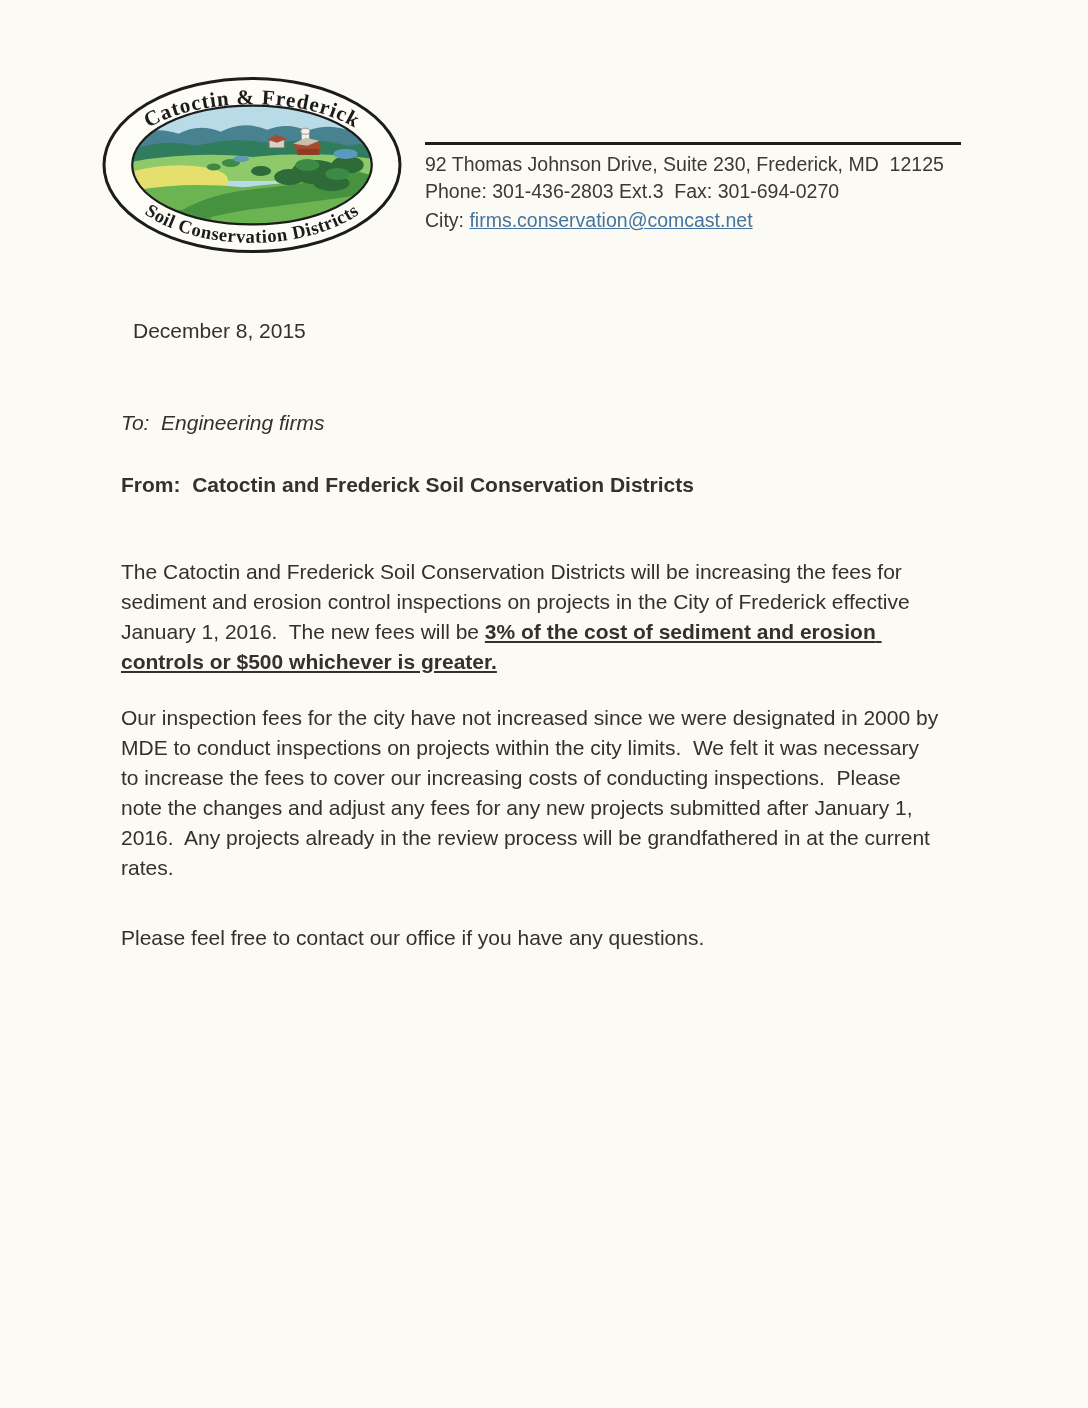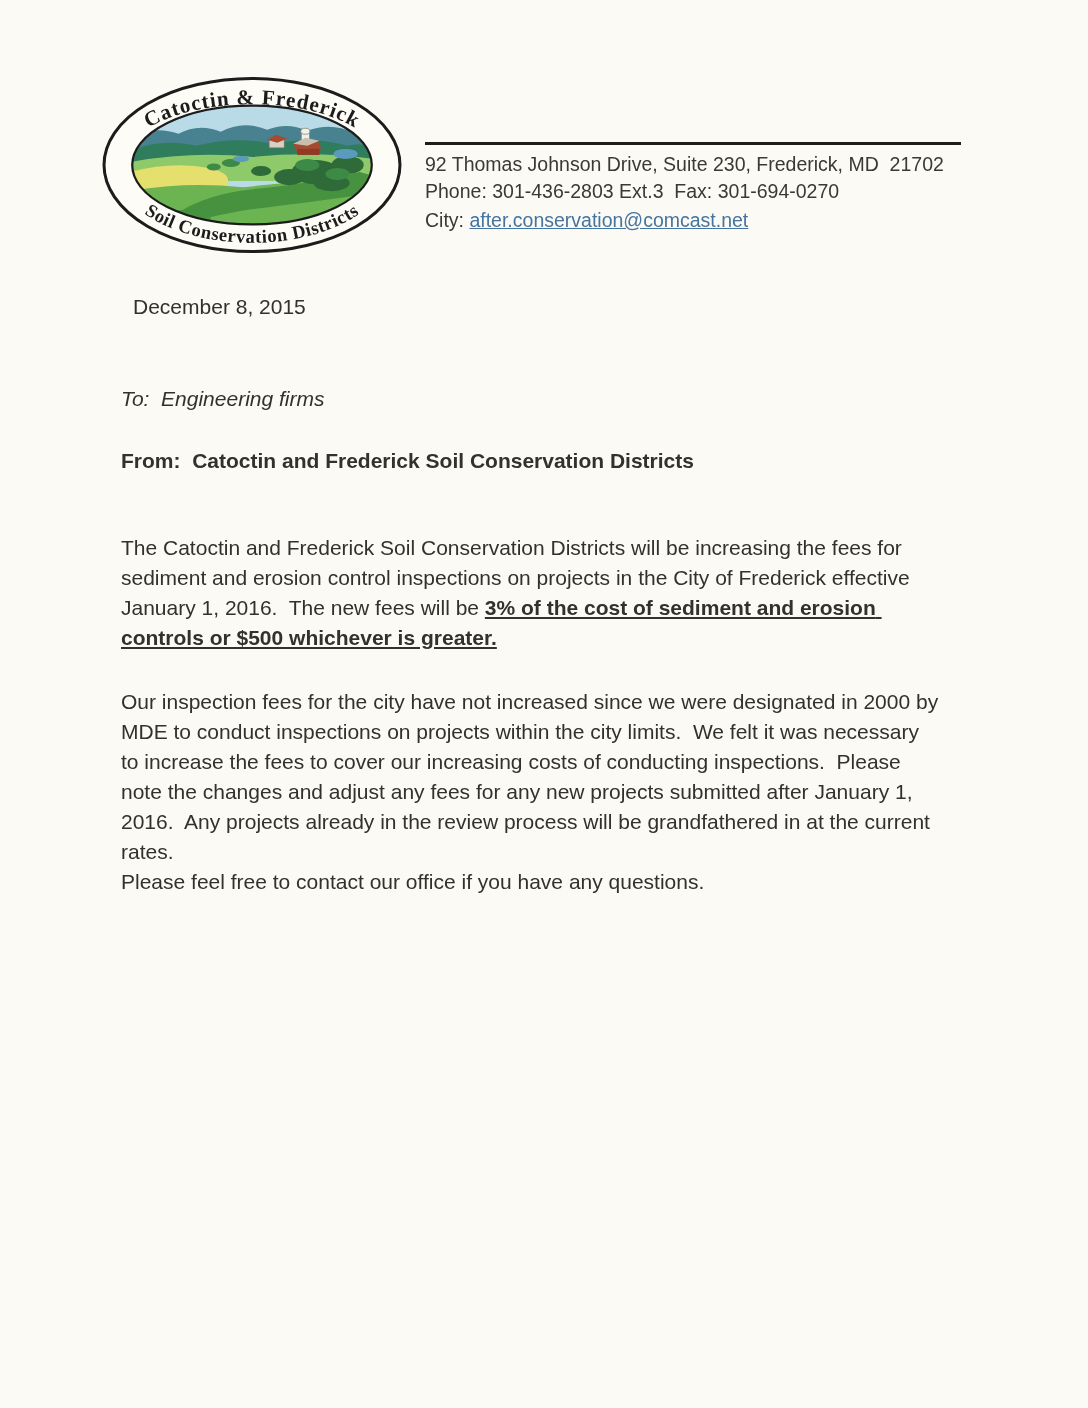--- a/index.html
+++ b/index.html
@@ -48,35 +48,35 @@
   .email-line { margin-top: 2px; }
   .email-link {
     color: #44749f;
     text-decoration: underline;
     cursor: pointer;
   }
   
   .letter {
     position: absolute;
     left: 121px;
-    top: 292px;
+    top: 316px;
     width: 818px;
     font-size: 21px;
     line-height: 30px;
     color: #32312e;
   }
   .date-line { margin-left: 12px; }
   .meta-line { white-space: pre-wrap; }
   .meta-to    { margin-top: 62px; font-style: italic; }
   .meta-from  { margin-top: 32px; font-weight: bold; }
   .meta-re    { margin-top: 33px; }
   .body-para  { white-space: pre-wrap; }
   .para-1     { margin-top: 57px; }
-  .para-2     { margin-top: 34px; }
-  .closing    { }
+  .para-2     { margin-top: 26px; }
+  .closing    { margin-top: 40px; }
   .fee-emphasis {
     font-weight: bold;
     text-decoration: underline;
   }
 </style>
 </head>
 <body>
 
 <div class="page">
 
@@ -142,23 +142,23 @@
         <textPath href="#arc-top" startOffset="50%" text-anchor="middle">Catoctin &amp; Frederick</textPath>
       </text>
       <text class="logo-arc-text" font-size="18.5" letter-spacing="0.5">
         <textPath href="#arc-bottom" startOffset="50%" text-anchor="middle">Soil Conservation Districts</textPath>
       </text>
     </svg>
   </div>
 
   <div class="contact-block">
     <div class="contact-rule"></div>
-    <div class="contact-line">92 Thomas Johnson Drive, Suite 230, Frederick, MD  21702</div>
+    <div class="contact-line">92 Thomas Johnson Drive, Suite 230, Frederick, MD  12125</div>
     <div class="contact-line">Phone: 301-436-2803 Ext.3  Fax: 301-694-0270</div>
-    <div class="contact-line email-line"><span>City: </span><a class="email-link">after.conservation@comcast.net</a></div>
+    <div class="contact-line email-line"><span>City: </span><a class="email-link">firms.conservation@comcast.net</a></div>
   </div>
 
   <div class="letter">
     <div class="date-line">December 8, 2015</div>
 
     <div class="meta-line meta-to">To:  Engineering firms</div>
     <div class="meta-line meta-from">From:  Catoctin and Frederick Soil Conservation Districts</div>
 
     <p class="body-para para-1"><span>The Catoctin and Frederick Soil Conservation Districts will be increasing the fees for sediment and erosion control inspections on projects in the City of Frederick effective January 1, 2016.  The new fees will be </span><span class="fee-emphasis">3% of the cost of sediment and erosion controls or $500 whichever is greater.</span></p>
 

